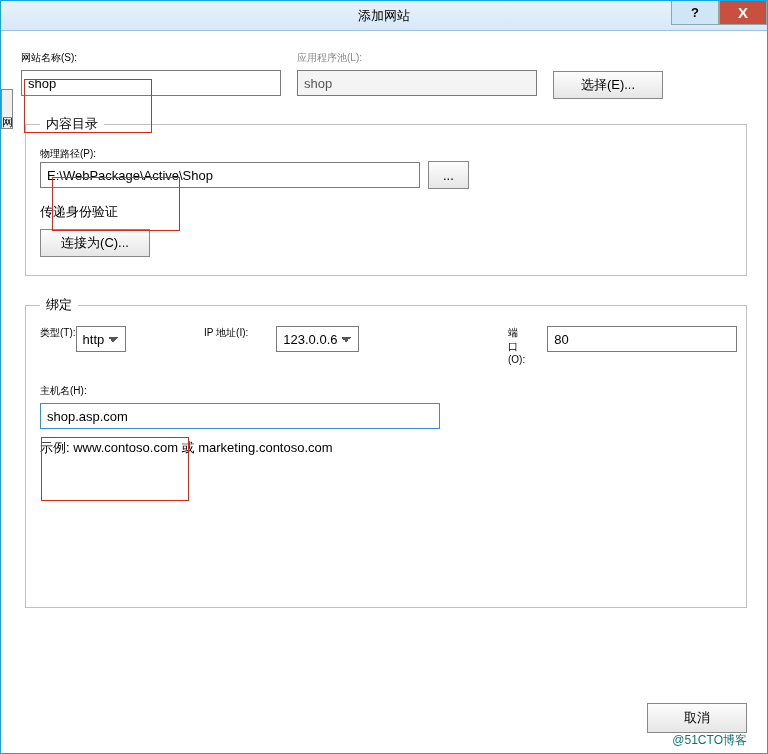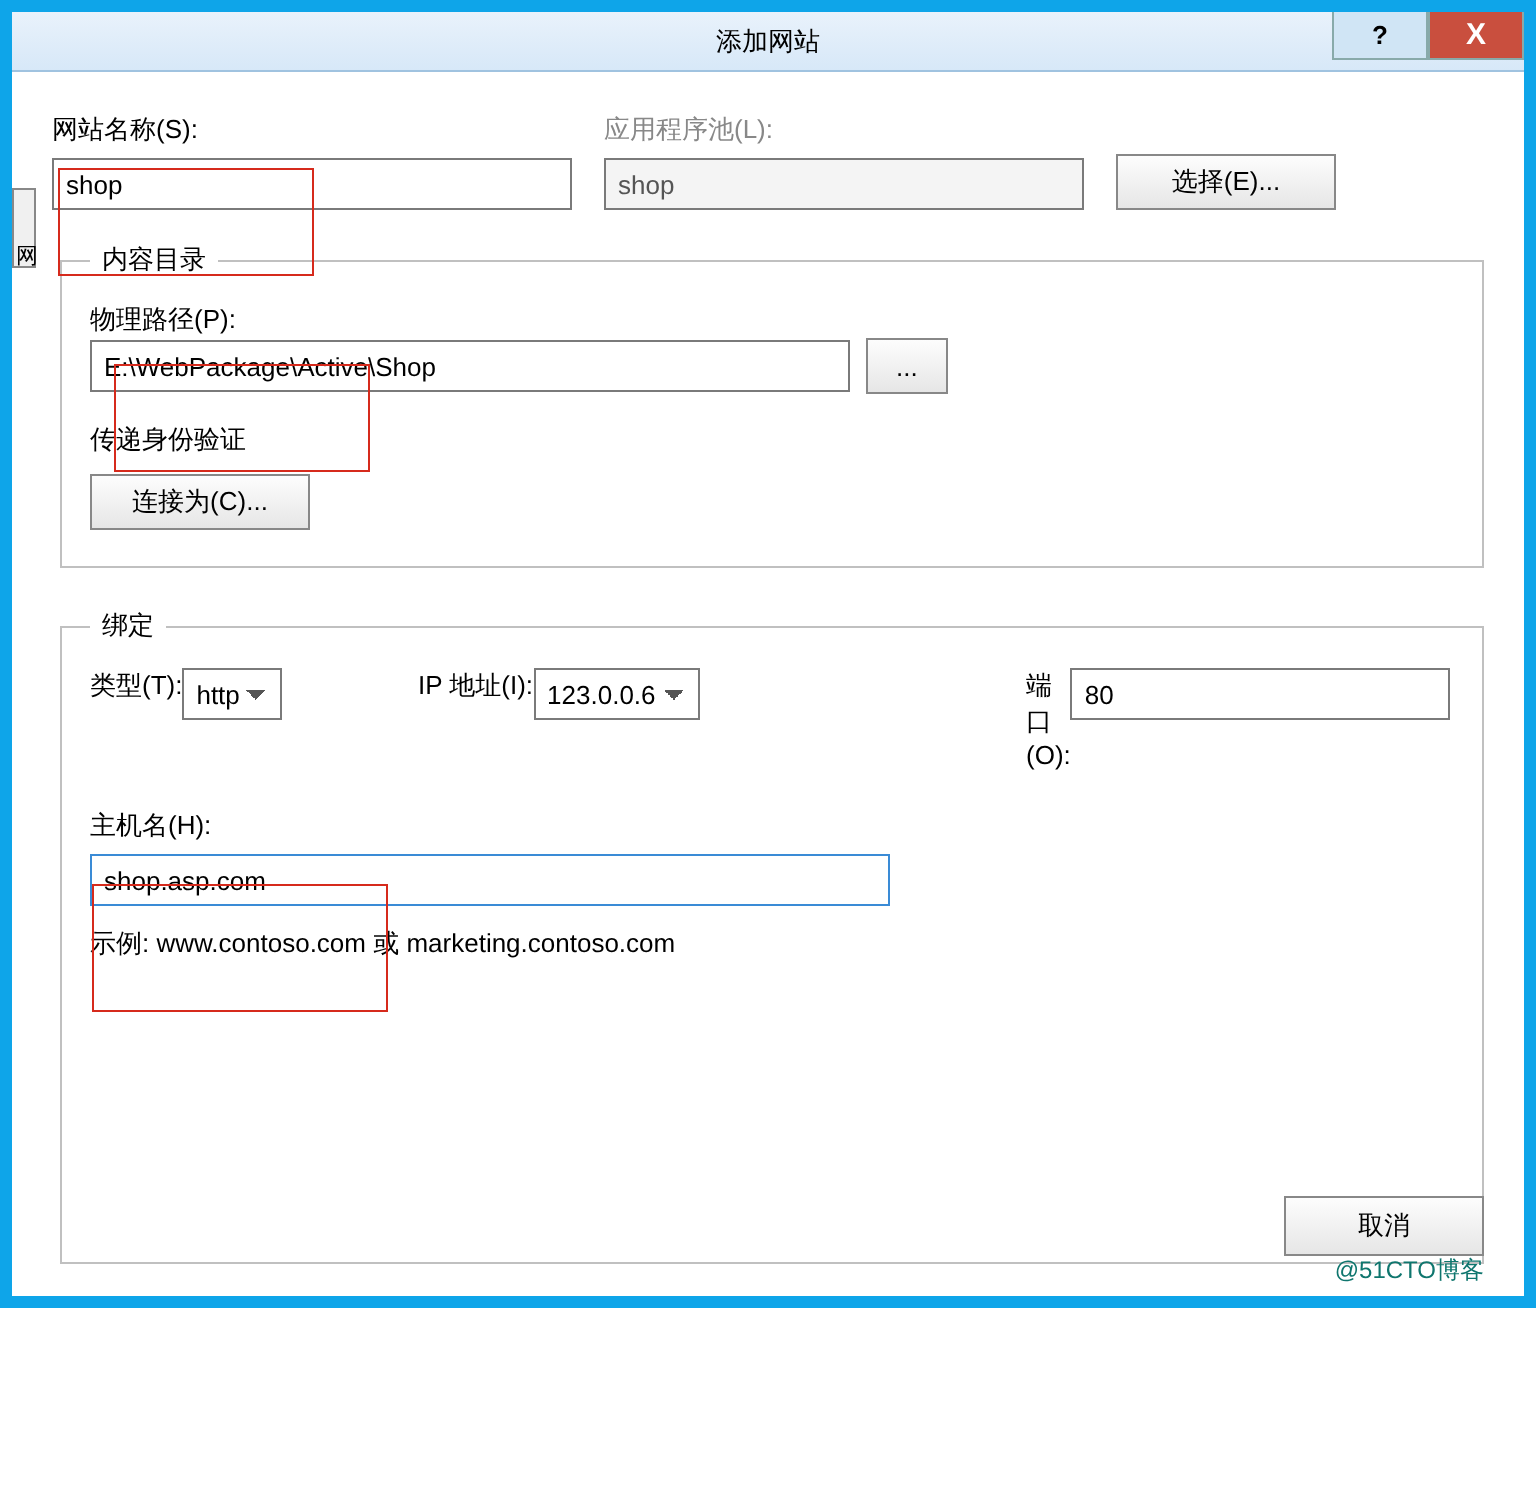--- a/index.html
+++ b/index.html
@@ -1,44 +1,44 @@
 <!DOCTYPE html>
 <html><head>
 <meta charset="utf-8">
 <style>
 * { box-sizing: border-box; font-family: "Microsoft YaHei", "Segoe UI", sans-serif; font-size: 13px; }
 body { margin: 0; padding: 0; background: #fff; }
-.window { width: 768px; height: 654px; border: 6px solid #0ea5e9; background: #fff; position: relative; }
+.window { width: 768px; height: 754px; border: 1px solid #0ea5e9; background: #fff; position: relative; }
 .titlebar { height: 30px; background: linear-gradient(#e9f2fb,#d7e8f8); border-bottom: 1px solid #a0c3e0; display: flex; align-items: center; justify-content: center; position: relative; }
 .titlebar-text { font-size: 13px; color: #000; }
 .title-buttons { position: absolute; right: 0; top: 0; display: flex; height: 28px; }
 .title-btn { width: 48px; height: 24px; display: flex; align-items: center; justify-content: center; border: 1px solid #8aa; border-top: none; }
 .help-btn { background: #d0e5f5; font-weight: bold; }
 .close-btn { background: #c94f3e; color: #fff; font-size: 15px; font-weight: bold; }
 .content { padding: 20px 20px 0 20px; position: relative; height: calc(100% - 30px); }
 .left-tab { position: absolute; left: 0; top: 58px; width: 12px; height: 40px; border: 1px solid #888; background: #f0f0f0; writing-mode: vertical-rl; font-size: 11px; display: flex; align-items: center; justify-content: center; }
 .row { display: flex; gap: 16px; margin-bottom: 16px; }
 .col { flex: 1; display: flex; flex-direction: column; }
-label.lbl { color: #000; margin-bottom: 5px; font-size: 13px; }
+label.lbl { color: #000; margin-bottom: 5px; font-size: 10px; }
 label.lbl.disabled { color: #888; }
 input[type=text], select { height: 26px; padding: 2px 6px; border: 1px solid #7a7a7a; background: #fff; font-size: 13px; }
 input[readonly] { background: #f4f4f4; color: #555; }
 .btn { height: 28px; padding: 0 14px; border: 1px solid #888; background: linear-gradient(#fdfdfd,#e6e6e6); font-size: 13px; cursor: default; display: inline-flex; align-items: center; justify-content: center; min-width: 40px; }
 .btn-wide { min-width: 110px; }
 fieldset { border: 1px solid #c0c0c0; padding: 12px 28px 18px 14px; margin: 0 0 20px 4px; }
 legend { padding: 0 6px; font-size: 13px; }
 .path-row { display: flex; gap: 8px; align-items: center; }
 .path-row input { flex: 1; max-width: 380px; }
 .inner-group-label { margin: 14px 0 8px 0; font-size: 13px; }
 .btn-row { display: flex; gap: 16px; }
 .bind-row { display: flex; gap: 14px; margin-bottom: 14px; }
 .bind-col { display: flex; flex-direction: row; }
 .type-col { width: 150px; }
-.ip-col { flex: 1; max-width: 290px; }
-.port-col { width: 90px; }
+.ip-col { flex: 1; max-width: 290px; gap: 28px; }
+.port-col { width: 90px; gap: 22px; }
 .host-row { margin-bottom: 10px; }
 .host-input { width: 400px; border: 1px solid #3a8bd6 !important; }
 .example { font-size: 13px; margin-top: 8px; }
 .checkbox-row { position: absolute; left: 36px; bottom: 85px; display: flex; align-items: center; gap: 6px; }
 .checkbox-row input { width: 14px; height: 14px; }
 .footer { position: absolute; right: 20px; bottom: 20px; display: flex; gap: 14px; }
 .footer .btn { min-width: 100px; height: 30px; }
 .redbox { position: absolute; border: 1.5px solid #d62a1c; pointer-events: none; }
 .rb1 { left: 23px; top: 48px; width: 128px; height: 54px; }
 .rb2 { left: 51px; top: 146px; width: 128px; height: 54px; }

